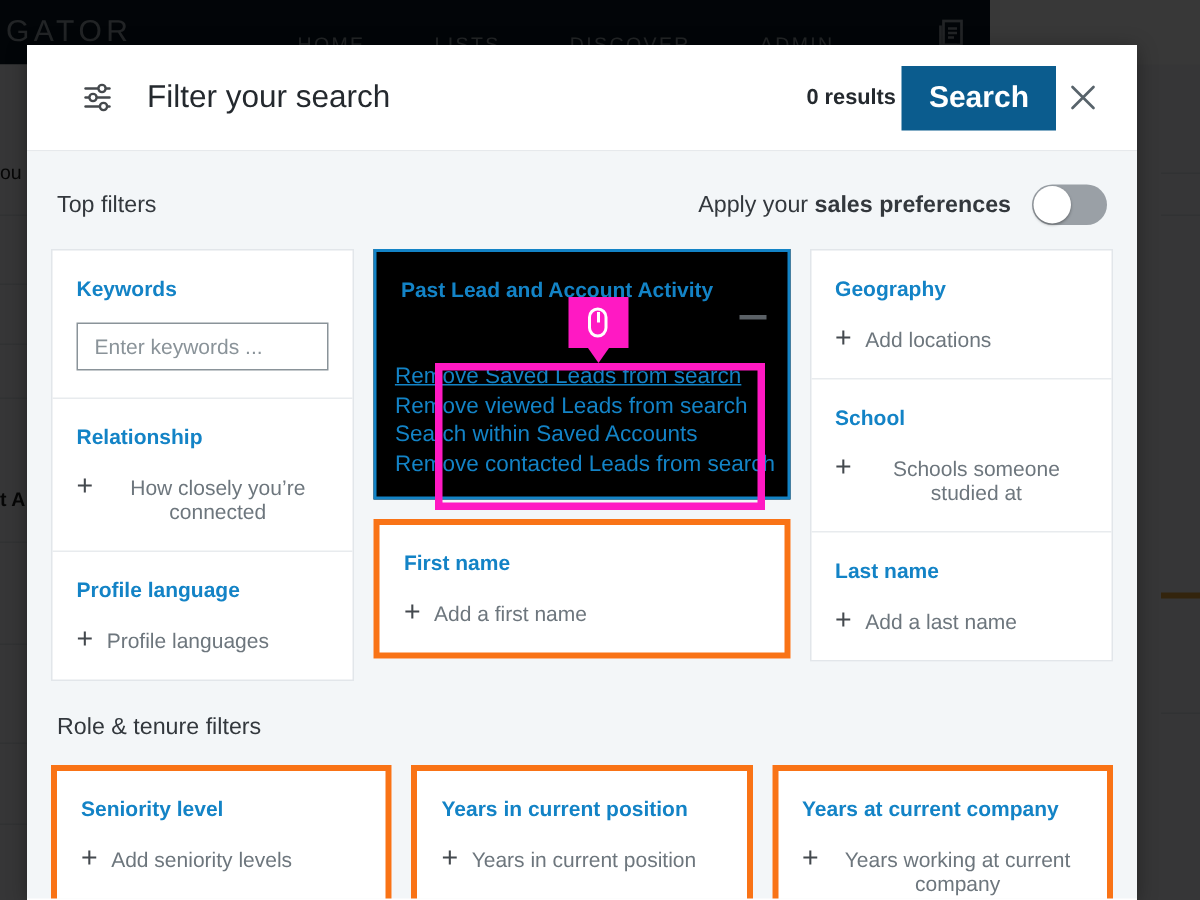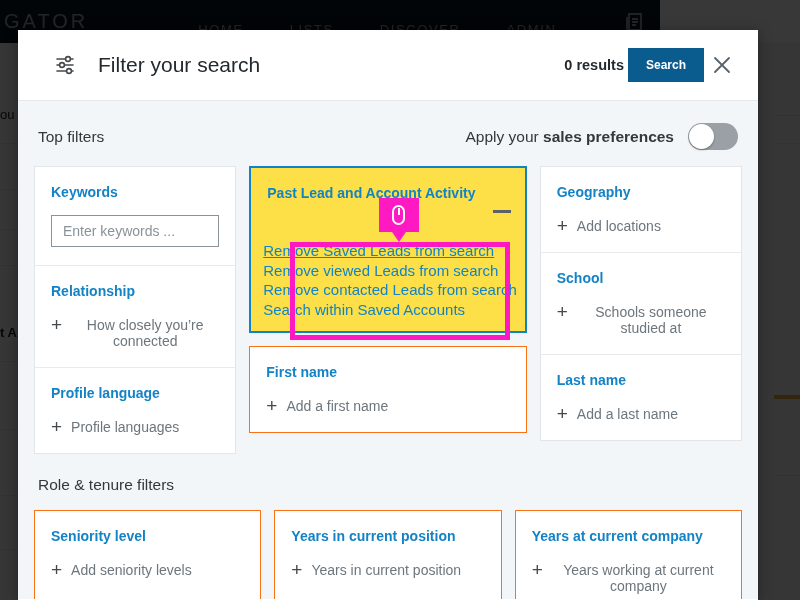--- a/index.html
+++ b/index.html
@@ -78,21 +78,21 @@
   #filter-icon { width: 26px; height: 26px; color: #45494d; flex: none; }
   #modal-title {
     margin-left: 18px; font-size: 21px; color: #24292e; font-weight: 400;
   }
   #header-right {
     margin-left: auto; display: flex; align-items: center; gap: 4px;
   }
   #results-count { font-size: 14.5px; color: #24292e; font-weight: 700; }
   #search-button {
     background: #0b5c8e; color: #fff; border: none;
-    font-size: 12px; font-weight: 700;
+    font-size: 20px; font-weight: 700;
     padding: 10px 18px; cursor: pointer;
     font-family: "Liberation Sans", sans-serif;
   }
   #close-button {
     width: 28px; height: 28px; color: #58636b; cursor: pointer;
     display: flex; align-items: center; justify-content: center;
   }
 
   #modal-body {
     height: 498px;
@@ -118,21 +118,21 @@
     position: absolute; left: 1px; top: 1px;
     width: 25px; height: 25px; border-radius: 50%;
     background: #fff; box-shadow: 0 1px 2px rgba(0,0,0,0.35);
   }
 
   .grid { display: grid; grid-template-columns: 1fr 1fr 1fr; gap: 13px; }
   .col { display: flex; flex-direction: column; gap: 13px; }
 
   .card {
     background: #fff;
-    border: 1px solid #f97316;
+    border: 4px solid #f97316;
     position: relative;
   }
   .card.stacked { border: 1px solid #e2e6ea; }
   .card.stacked .sub { border-top: 1px solid #e8ebee; }
   .card-pad { padding: 16px 16px 18px 16px; }
   .card-title {
     color: #1383c6; font-size: 14px; font-weight: 700; line-height: 1.35;
   }
   .card-action {
     margin-top: 16px;
@@ -152,21 +152,21 @@
     background: #fff;
     font-size: 14px; color: #8b5cf6;
     padding: 0 11px;
     font-family: "Liberation Sans", sans-serif;
   }
   .kw-input::placeholder { color: #8a9399; }
 
   
   #activity-card {
     border: 2px solid #1383c6;
-    background: #fde047;
+    background: #000000;
     position: relative;
   }
   #activity-head {
     padding: 16px 16px 0 16px;
     position: relative;
     min-height: 66px;
   }
   #collapse-btn {
     position: absolute; right: 14px; top: 42px;
     width: 18px; height: 3px; background: #5b6166; cursor: pointer;
@@ -325,22 +325,22 @@
 
       <div class="col">
         <div id="activity-card">
           <div id="activity-head">
             <div class="card-title">Past Lead and Account Activity</div>
             <div id="collapse-btn"></div>
           </div>
           <div id="activity-links">
             <a class="active" href="#">Remove Saved Leads from search</a>
             <a href="#">Remove viewed Leads from search</a>
+            <a href="#">Search within Saved Accounts</a>
             <a href="#">Remove contacted Leads from search</a>
-            <a href="#">Search within Saved Accounts</a>
           </div>
         </div>
         <div class="card card-pad">
           <div class="card-title">First name</div>
           <div class="card-action">
             <span class="plus">+</span>
             <span class="txt">Add a first name</span>
           </div>
         </div>
       </div>

